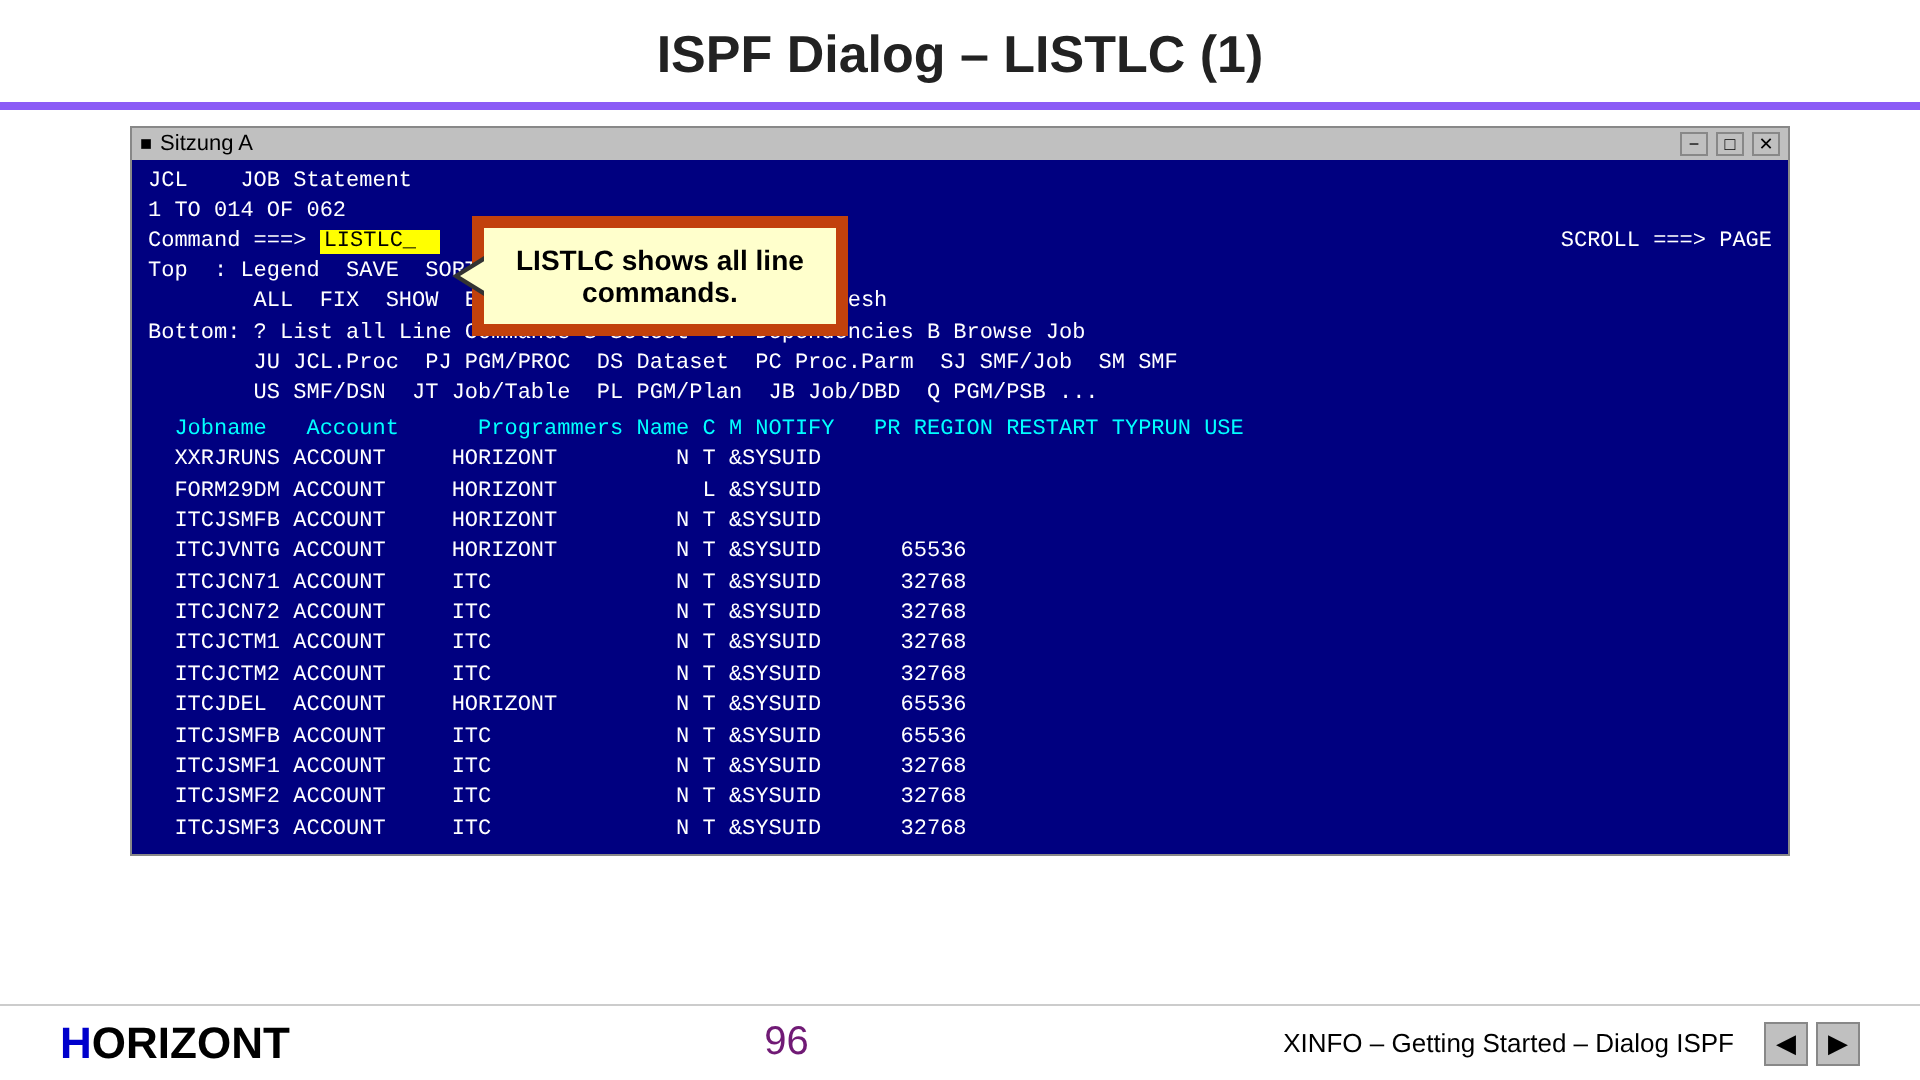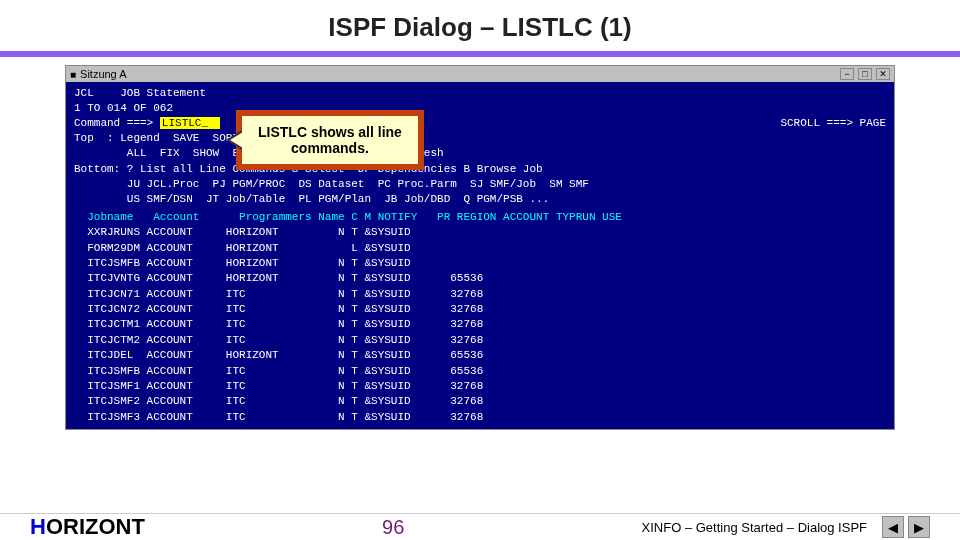--- a/index.html
+++ b/index.html
@@ -12,21 +12,21 @@
       position: relative;
     }
 
     
     #title-bar {
       text-align: center;
       font-size: 26px;
       font-weight: bold;
       color: #222;
       padding: 12px 0 8px 0;
-      border-bottom: 6px solid #8b5cf6;
+      border-bottom: 4px solid #8b5cf6;
       margin-bottom: 8px;
     }
 
     
     #main-area {
       display: flex;
       flex-direction: column;
       align-items: center;
       padding: 0 20px;
     }
@@ -149,21 +149,21 @@
       border-bottom: 8px solid transparent;
       border-right: 13px solid #ffffcc;
     }
 
     
     #footer {
       position: absolute;
       bottom: 0;
       left: 0;
       right: 0;
-      height: 27px;
+      height: 38px;
       background: #fff;
       border-top: 1px solid #ccc;
       display: flex;
       align-items: center;
       justify-content: space-between;
       padding: 0 30px;
     }
     #footer-logo {
       font-size: 22px;
       font-weight: bold;
@@ -238,21 +238,21 @@
         <span style="color:#ffffff; font-family:'Courier New',monospace; font-size:11px; margin-left:auto;">SCROLL ===&gt; PAGE</span>
       </div>
 
       <div class="term-line">Top  : Legend  SAVE  SORT  Find  ST               it</div>
       <div class="term-line">        ALL  FIX  SHOW  Edit.SQL  Idbtes  Group  Refresh</div>
 
       <div class="term-line">Bottom: ? List all Line Commands S Select  DP Dependencies B Browse Job</div>
       <div class="term-line">        JU JCL.Proc  PJ PGM/PROC  DS Dataset  PC Proc.Parm  SJ SMF/Job  SM SMF</div>
       <div class="term-line">        US SMF/DSN  JT Job/Table  PL PGM/Plan  JB Job/DBD  Q PGM/PSB ...</div>
 
-      <div class="term-line cyan" style="margin-top:2px;">  Jobname   Account      Programmers Name C M NOTIFY   PR REGION ACCOUNT TYPRUN USE</div>
+      <div class="term-line cyan" style="margin-top:2px;">  Jobname   Account      Programmers Name C M NOTIFY   PR REGION RESTART TYPRUN USE</div>
 
       <div id="table-rows">
       <div class="term-line">  XXRJRUNS ACCOUNT     HORIZONT         N T &amp;SYSUID</div>
           <div class="term-line">  FORM29DM ACCOUNT     HORIZONT           L &amp;SYSUID</div>
           <div class="term-line">  ITCJSMFB ACCOUNT     HORIZONT         N T &amp;SYSUID</div>
           <div class="term-line">  ITCJVNTG ACCOUNT     HORIZONT         N T &amp;SYSUID      65536</div>
           <div class="term-line">  ITCJCN71 ACCOUNT     ITC              N T &amp;SYSUID      32768</div>
           <div class="term-line">  ITCJCN72 ACCOUNT     ITC              N T &amp;SYSUID      32768</div>
           <div class="term-line">  ITCJCTM1 ACCOUNT     ITC              N T &amp;SYSUID      32768</div>
           <div class="term-line">  ITCJCTM2 ACCOUNT     ITC              N T &amp;SYSUID      32768</div>

